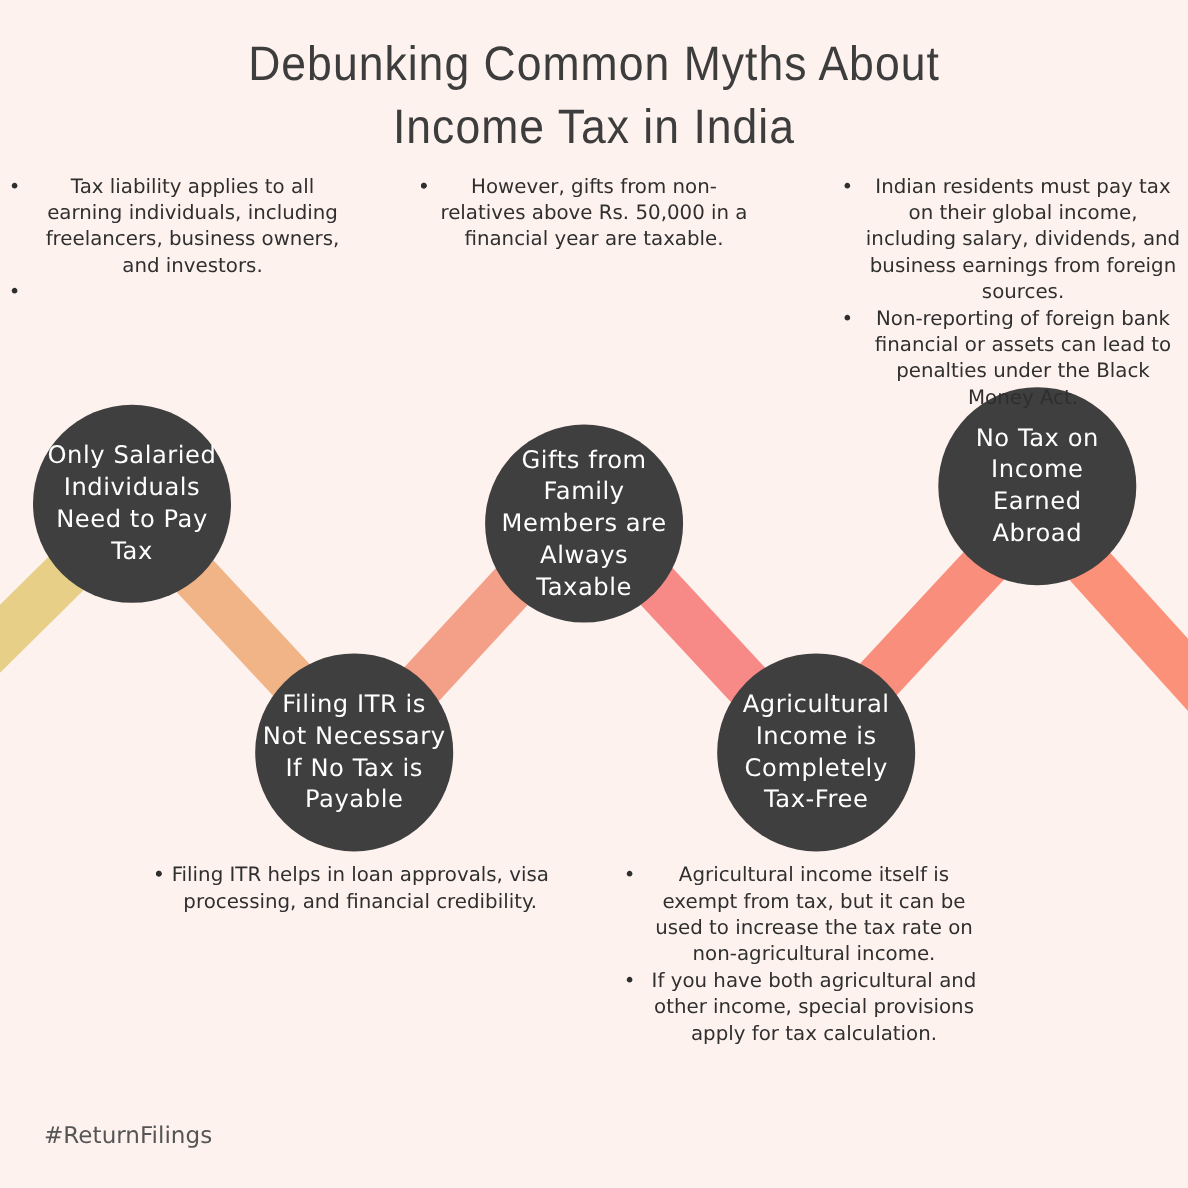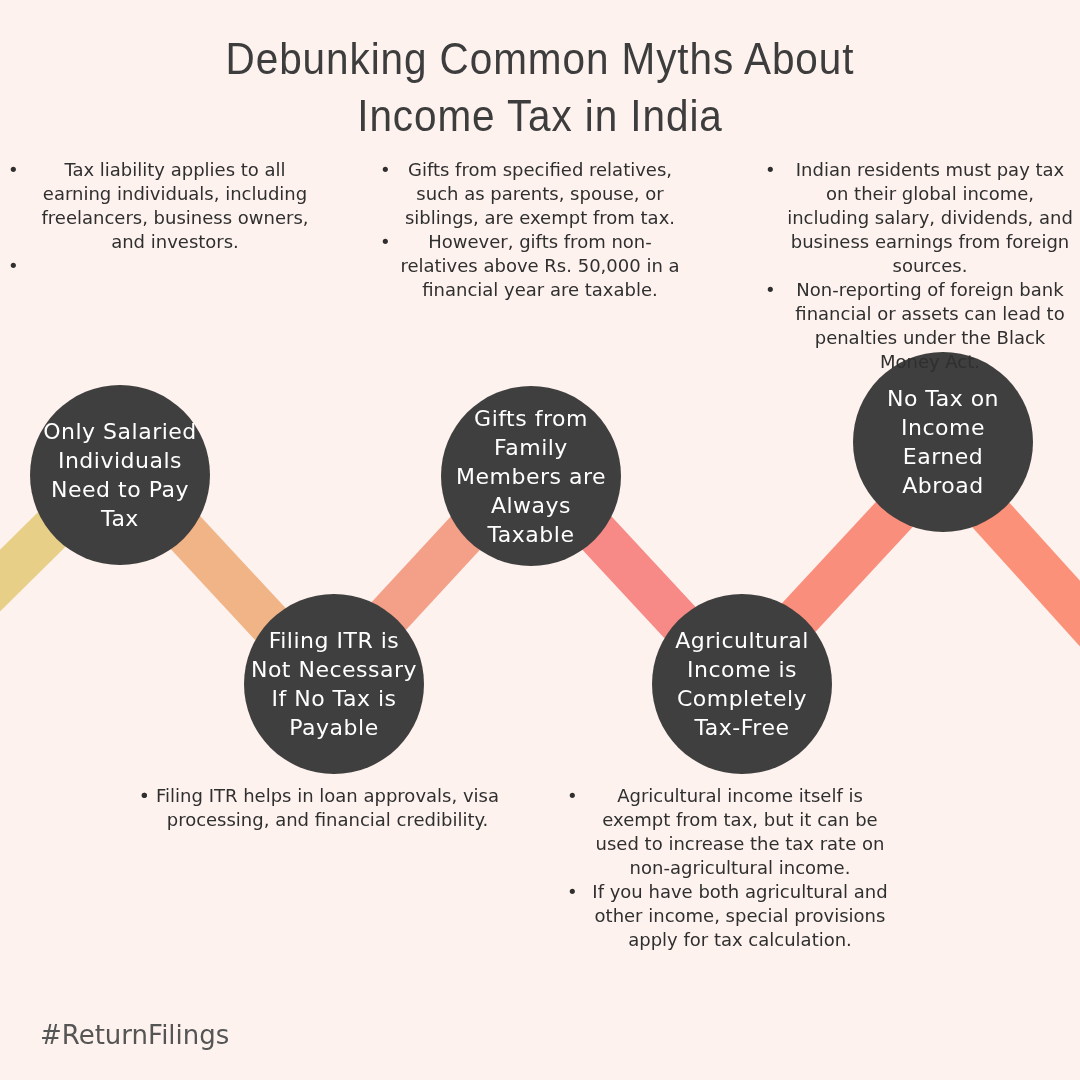--- a/index.html
+++ b/index.html
@@ -6,45 +6,45 @@
   body { width:1080px; height:1080px; background:#fdf2ee; position:relative; overflow:hidden; font-family:"DejaVu Sans", sans-serif; color:#2f2f2f; }
   .title { position:absolute; left:0; top:30px; width:1080px; text-align:center; font-family:"Liberation Sans Narrow","Liberation Sans", sans-serif; font-size:44px; line-height:57px; color:#3d3d3d; letter-spacing:1px; transform:scaleX(0.92); transform-origin:center; }
   .title div { font-weight:normal; }
   svg.zig { position:absolute; left:0; top:0; }
   .circle { position:absolute; width:180px; height:180px; border-radius:50%; background:#3f3f3f; color:#ffffff; display:flex; align-items:center; justify-content:center; text-align:center; font-size:22px; line-height:29px; letter-spacing:0.5px; }
   .circle span { display:block; width:168px; }
   .box { position:absolute; text-align:center; font-size:18px; line-height:24px; color:#2f2f2f; }
   .box ul { margin:0; padding:0; list-style:none; }
   .box li { position:relative; padding-left:0; }
   .box li .bullet { position:absolute; font-size:18px; }
-  .footer { position:absolute; left:40px; top:1020px; font-size:26px; color:#555555;text-align:center; }
+  .footer { position:absolute; left:40px; top:1020px; font-size:21px; color:#555555;text-align:center; }
 </style>
 </head>
 <body>
 
 <div class="title">
   <div>Debunking Common Myths About</div>
   <div>Income Tax in India</div>
 </div>
 
 <svg class="zig" width="1080" height="1080">
   <g stroke-width="44" stroke-linecap="butt" fill="none">
     <line x1="-60" y1="640" x2="120" y2="462" stroke="#e8cf88"></line>
     <line x1="120" y1="462" x2="326" y2="684" stroke="#f0b487"></line>
     <line x1="326" y1="684" x2="531" y2="462" stroke="#f4a088"></line>
     <line x1="531" y1="462" x2="737" y2="684" stroke="#f78a86"></line>
     <line x1="737" y1="684" x2="943" y2="462" stroke="#fa8e7c"></line>
     <line x1="943" y1="462" x2="1140" y2="680" stroke="#fb9178"></line>
   </g>
 </svg>
 
-<div class="circle" style="left:30px; top:385px;">
+<div class="circle" style="left:30px; top:368px;">
   <span>Only Salaried Individuals Need to Pay Tax</span>
 </div>
-<div class="circle" style="left:244px; top:594px;">
+<div class="circle" style="left:232px; top:594px;">
   <span>Filing ITR is Not Necessary If No Tax is Payable</span>
 </div>
 <div class="circle" style="left:441px; top:386px;">
   <span>Gifts from Family Members are Always Taxable</span>
 </div>
 <div class="circle" style="left:652px; top:594px;">
   <span>Agricultural Income is Completely Tax-Free</span>
 </div>
 <div class="circle" style="left:853px; top:352px;">
   <span>No Tax on Income Earned Abroad</span>
@@ -52,21 +52,21 @@
 
 <div class="box" style="left:30px; top:158px; width:290px;">
   <ul>
     <li><span class="bullet" style="left:-22px;">•</span><span>Tax liability applies to all earning individuals, including freelancers, business owners, and investors.</span></li>
     <li><span class="bullet" style="left:-22px;">•</span></li>
   </ul>
 </div>
 
 <div class="box" style="left:390px; top:158px; width:300px;">
   <ul>
-    <li><span class="bullet" style="left:-10px;">•</span><span>Gifts from specified relatives, such as parents, spouse, or siblings, are exempt from tax.</span></li>
+    <li><span class="bullet" style="left:-10px;">•</span></li>
     <li><span class="bullet" style="left:-10px;">•</span><span>However, gifts from non-relatives above Rs. 50,000 in a financial year are taxable.</span></li>
   </ul>
 </div>
 
 <div class="box" style="left:785px; top:158px; width:290px;">
   <ul>
     <li><span class="bullet" style="left:-20px;">•</span><span>Indian residents must pay tax on their global income, including salary, dividends, and business earnings from foreign sources.</span></li>
     <li><span class="bullet" style="left:-20px;">•</span><span>Non-reporting of foreign bank financial or assets can lead to penalties under the Black Money Act.</span></li>
   </ul>
 </div>

